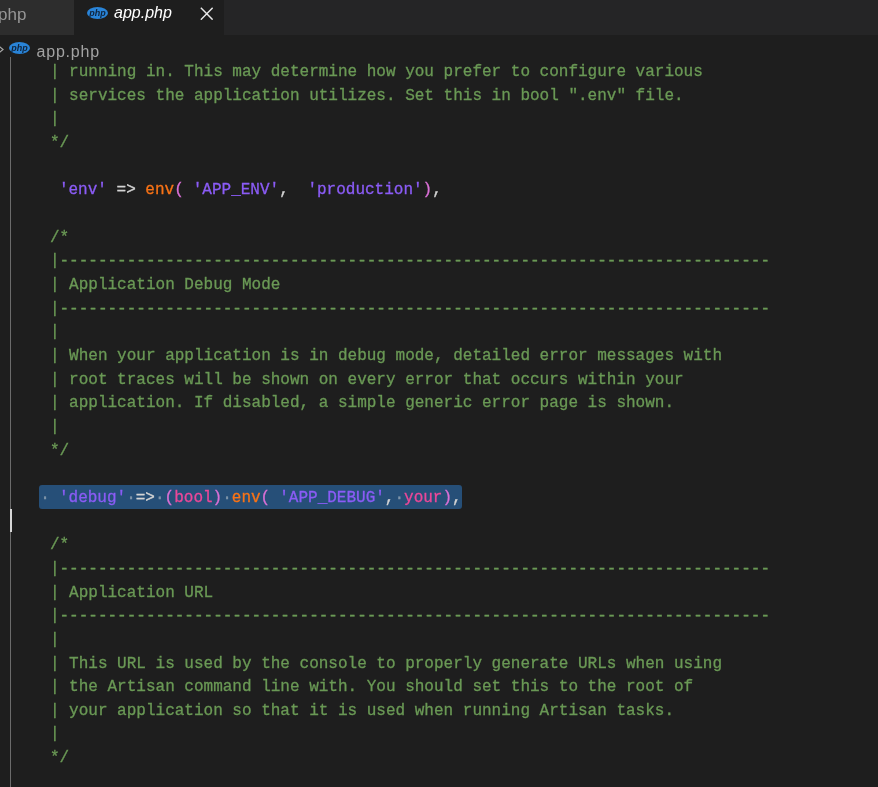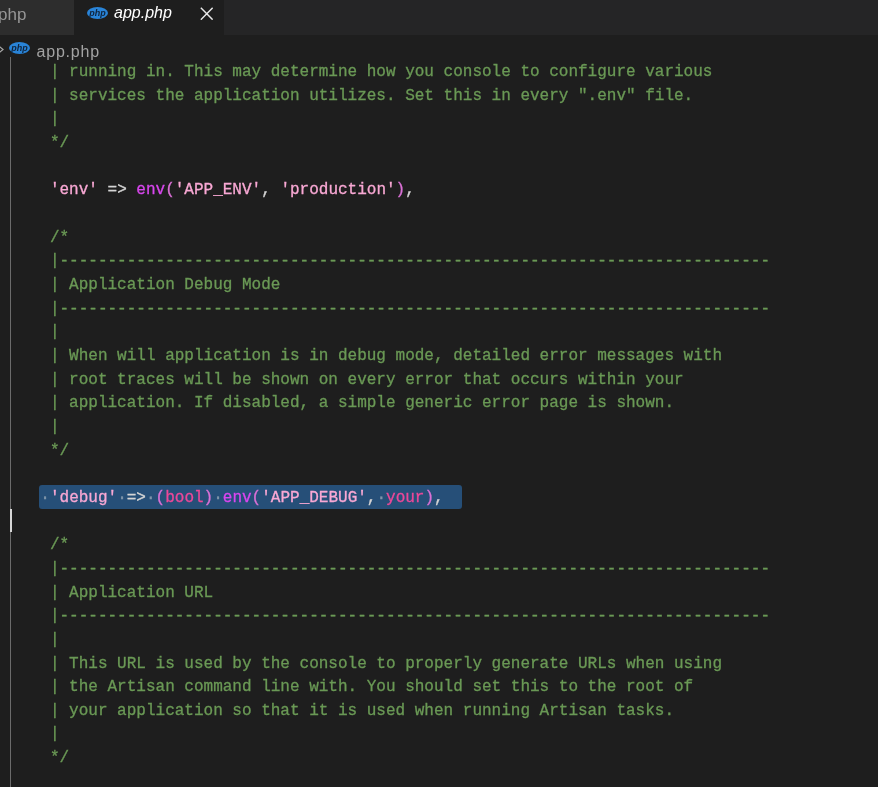--- a/index.html
+++ b/index.html
@@ -12,22 +12,22 @@
 .tab-active .lbl { position:absolute; left:40px; top:4.4px; font-size:16px; font-style:italic; color:#ffffff; }
 .phpicon { position:absolute; }
 .closex { position:absolute; left:125.5px; top:6.5px; width:13.5px; height:13.5px; color:#e8e8e8; }
 .breadcrumb { position:absolute; left:0; top:35px; width:878px; height:24px; background:#1e1e1e; }
 .bc-lbl { position:absolute; left:36.5px; top:7.5px; font-size:16px; letter-spacing:0.8px; color:#a3a3a3; }
 .guide { position:absolute; left:10px; top:57px; width:1px; height:730px; background:#6b6b6b; }
 .selrect { position:absolute; left:39.4px; top:485.3px; width:422.6px; height:23.6px; background:#264f78; border-radius:3px; }
 .cursor { position:absolute; left:10px; top:509px; width:2px; height:23px; background:#d7d7d7; }
 pre.code { position:absolute; left:11.5px; top:61.1px; font-family:"Liberation Mono",monospace; font-size:16px; line-height:23.66px; color:#d4d4d4; white-space:pre; -webkit-text-stroke-width:0.3px; }
 .c { color:#6a9955; }
-.s { color:#f9a8d4; }
-.f { color:#d946ef;margin-top:34px; }
+.s { color:#8b5cf6;margin-left:9px; }
+.f { color:#f97316;margin-top:34px; }
 .k { color:#ec4899; }
 .b { color:#da70d6; }
 .w { color:#7f95aa; }
 </style>
 </head>
 <body>
 <div class="tabstrip">
   <div class="tab-inactive">
       <span class="lbl">php</span>
     </div>
@@ -47,33 +47,33 @@
       <path d="M-2 1.5 L3 5.5 L-2 9.5" stroke="#a8a8a8" stroke-width="1.2" fill="none"></path>
     </svg>
   <svg class="phpicon" style="left:9px; top:7px;" width="21" height="12" viewBox="0 0 21 12">
       <ellipse cx="10.5" cy="6" rx="10.5" ry="6" fill="#2984d8"></ellipse>
       <text x="10.5" y="9" text-anchor="middle" font-family="Liberation Sans" font-size="9" font-style="italic" font-weight="bold" fill="#10243c">php</text>
     </svg>
   <span class="bc-lbl">app.php</span>
 </div>
 <div class="guide"></div>
 <div class="selrect"></div>
-<pre class="code">    <span class="c">| running in. This may determine how you console to configure various</span>
-    <span class="c">| services the application utilizes. Set this in every ".env" file.</span>
+<pre class="code">    <span class="c">| running in. This may determine how you prefer to configure various</span>
+    <span class="c">| services the application utilizes. Set this in bool ".env" file.</span>
     <span class="c">|</span>
     <span class="c">*/</span>
 
     <span class="s">'env'</span> =&gt; <span class="f">env</span><span class="b">(</span><span class="s">'APP_ENV'</span>, <span class="s">'production'</span><span class="b">)</span>,
 
     <span class="c">/*</span>
     <span class="c">|--------------------------------------------------------------------------</span>
     <span class="c">| Application Debug Mode</span>
     <span class="c">|--------------------------------------------------------------------------</span>
     <span class="c">|</span>
-    <span class="c">| When will application is in debug mode, detailed error messages with</span>
+    <span class="c">| When your application is in debug mode, detailed error messages with</span>
     <span class="c">| root traces will be shown on every error that occurs within your</span>
     <span class="c">| application. If disabled, a simple generic error page is shown.</span>
     <span class="c">|</span>
     <span class="c">*/</span>
 
    <span class="sel"><span class="w">·</span><span class="s">'debug'</span><span class="w">·</span>=&gt;<span class="w">·</span><span class="b">(</span><span class="k">bool</span><span class="b">)</span><span class="w">·</span><span class="f">env</span><span class="b">(</span><span class="s">'APP_DEBUG'</span>,<span class="w">·</span><span class="k">your</span><span class="b">)</span>, </span>
 
     <span class="c">/*</span>
     <span class="c">|--------------------------------------------------------------------------</span>
     <span class="c">| Application URL</span>

